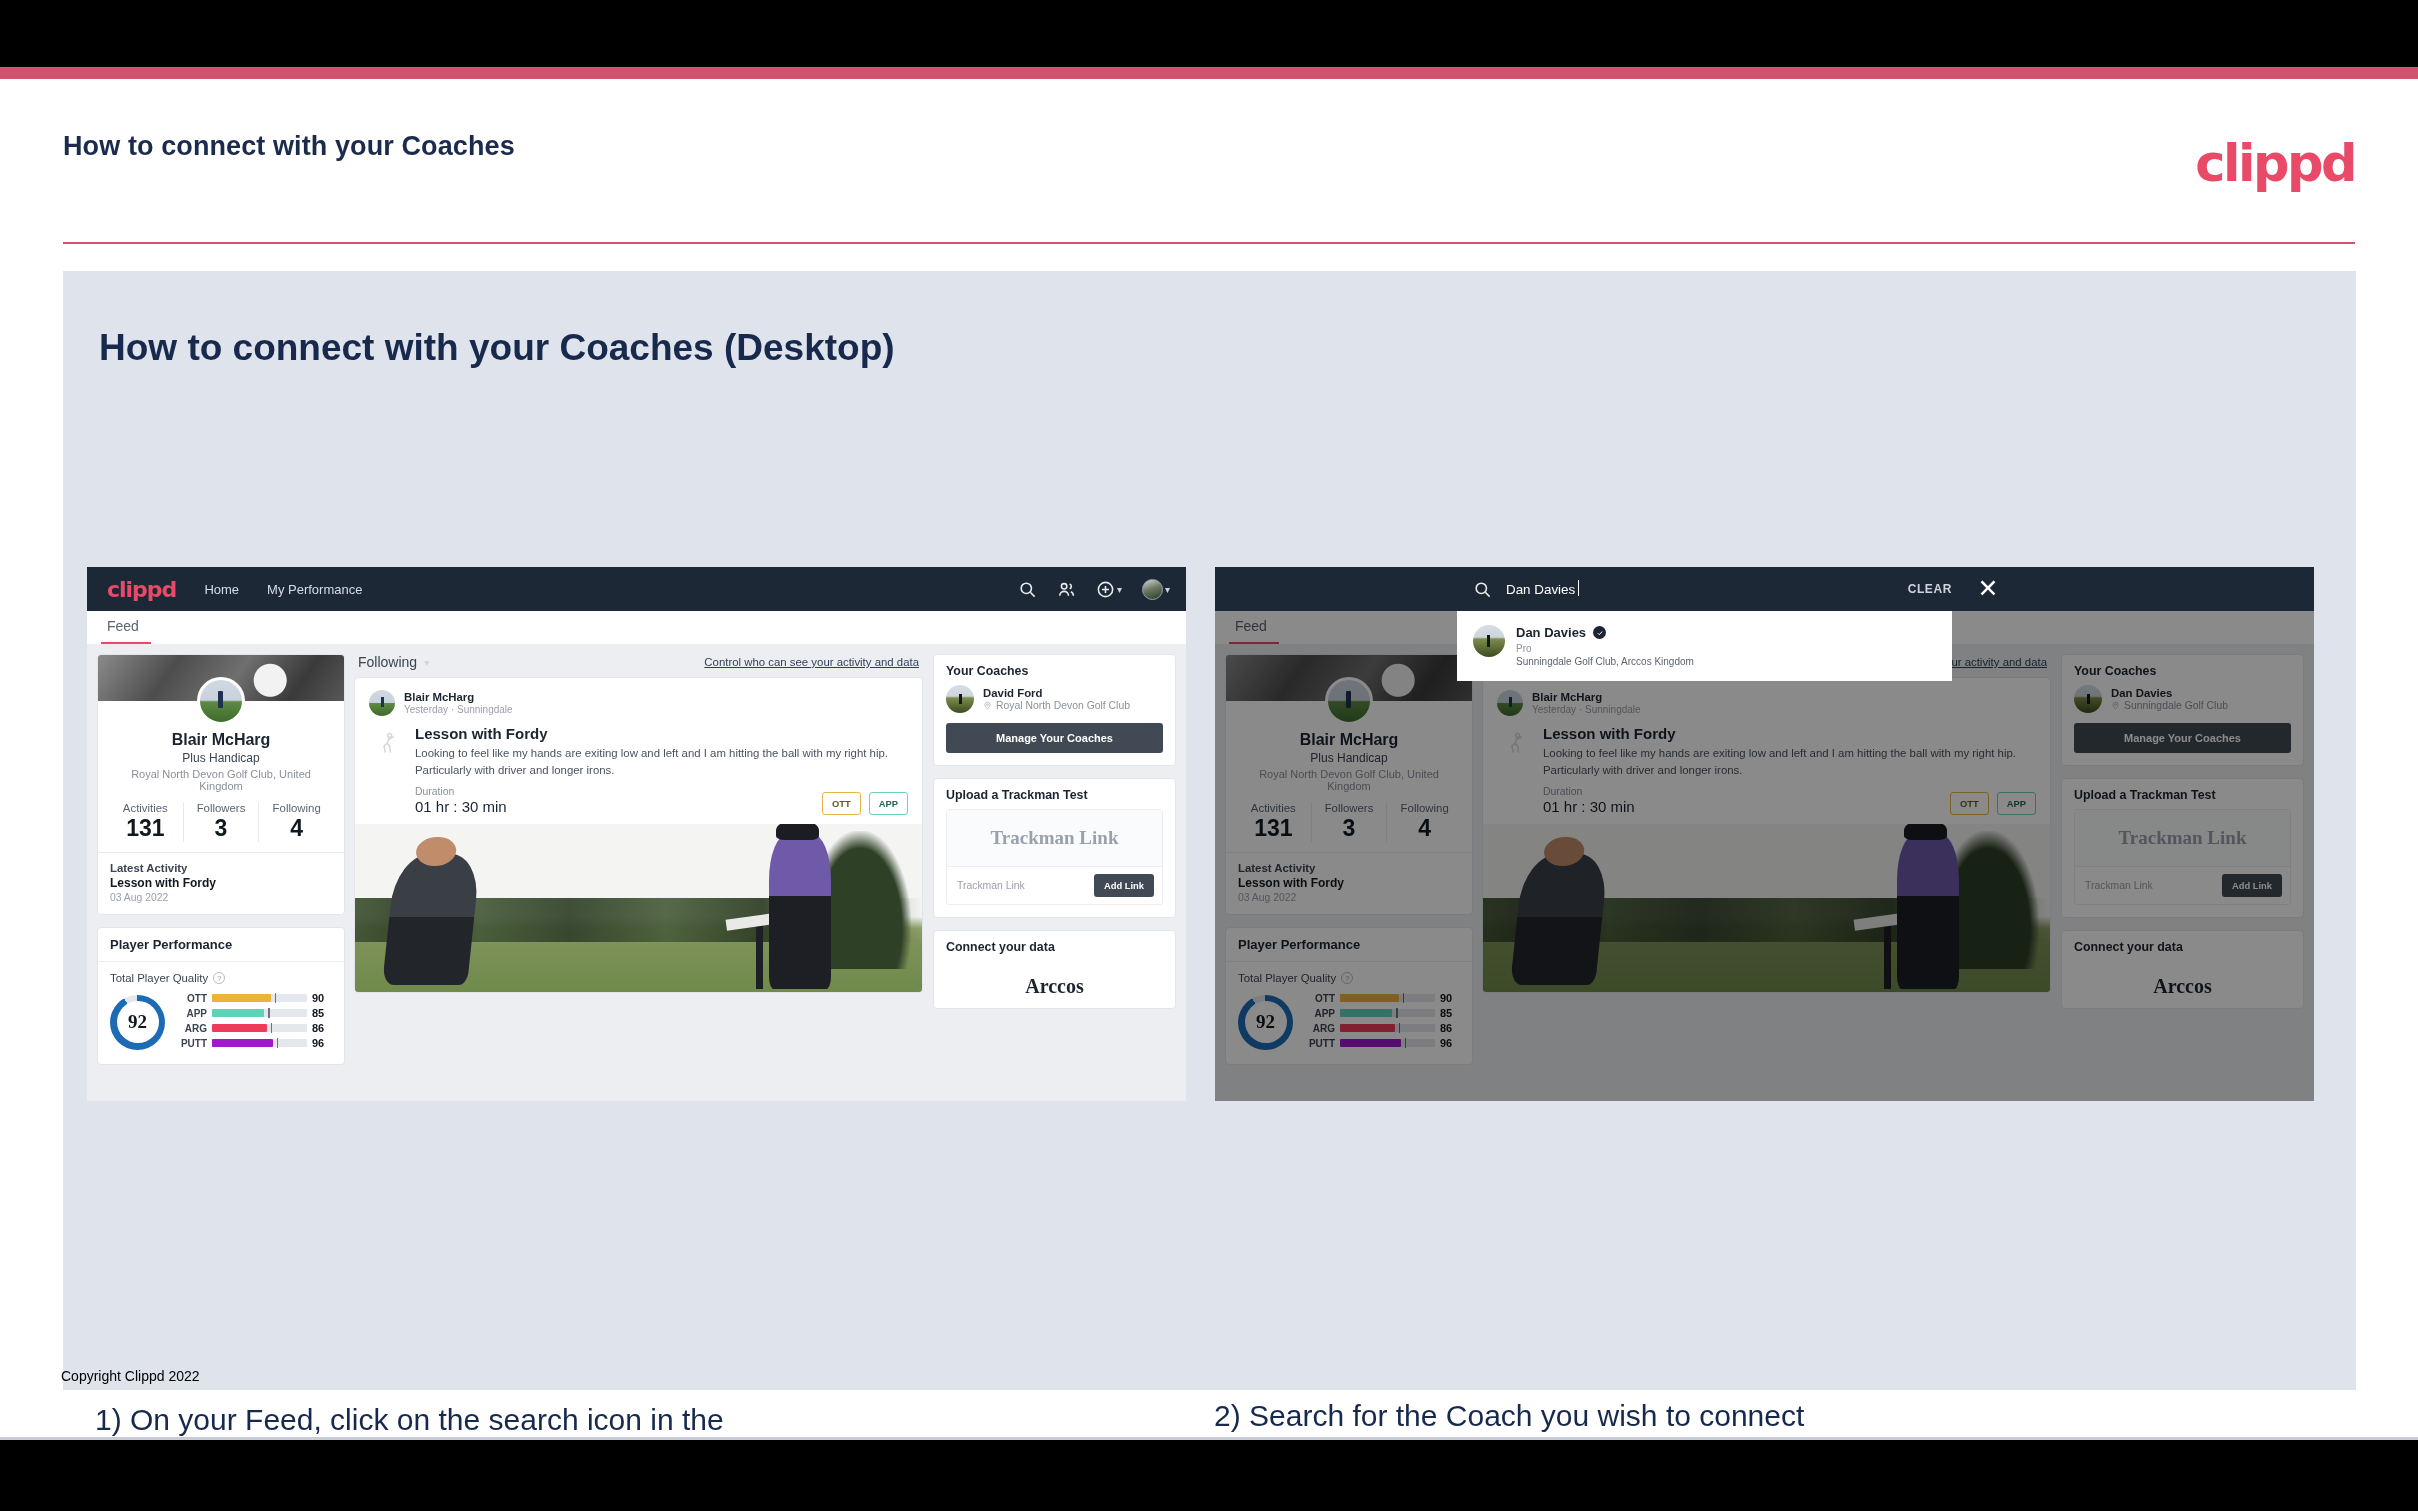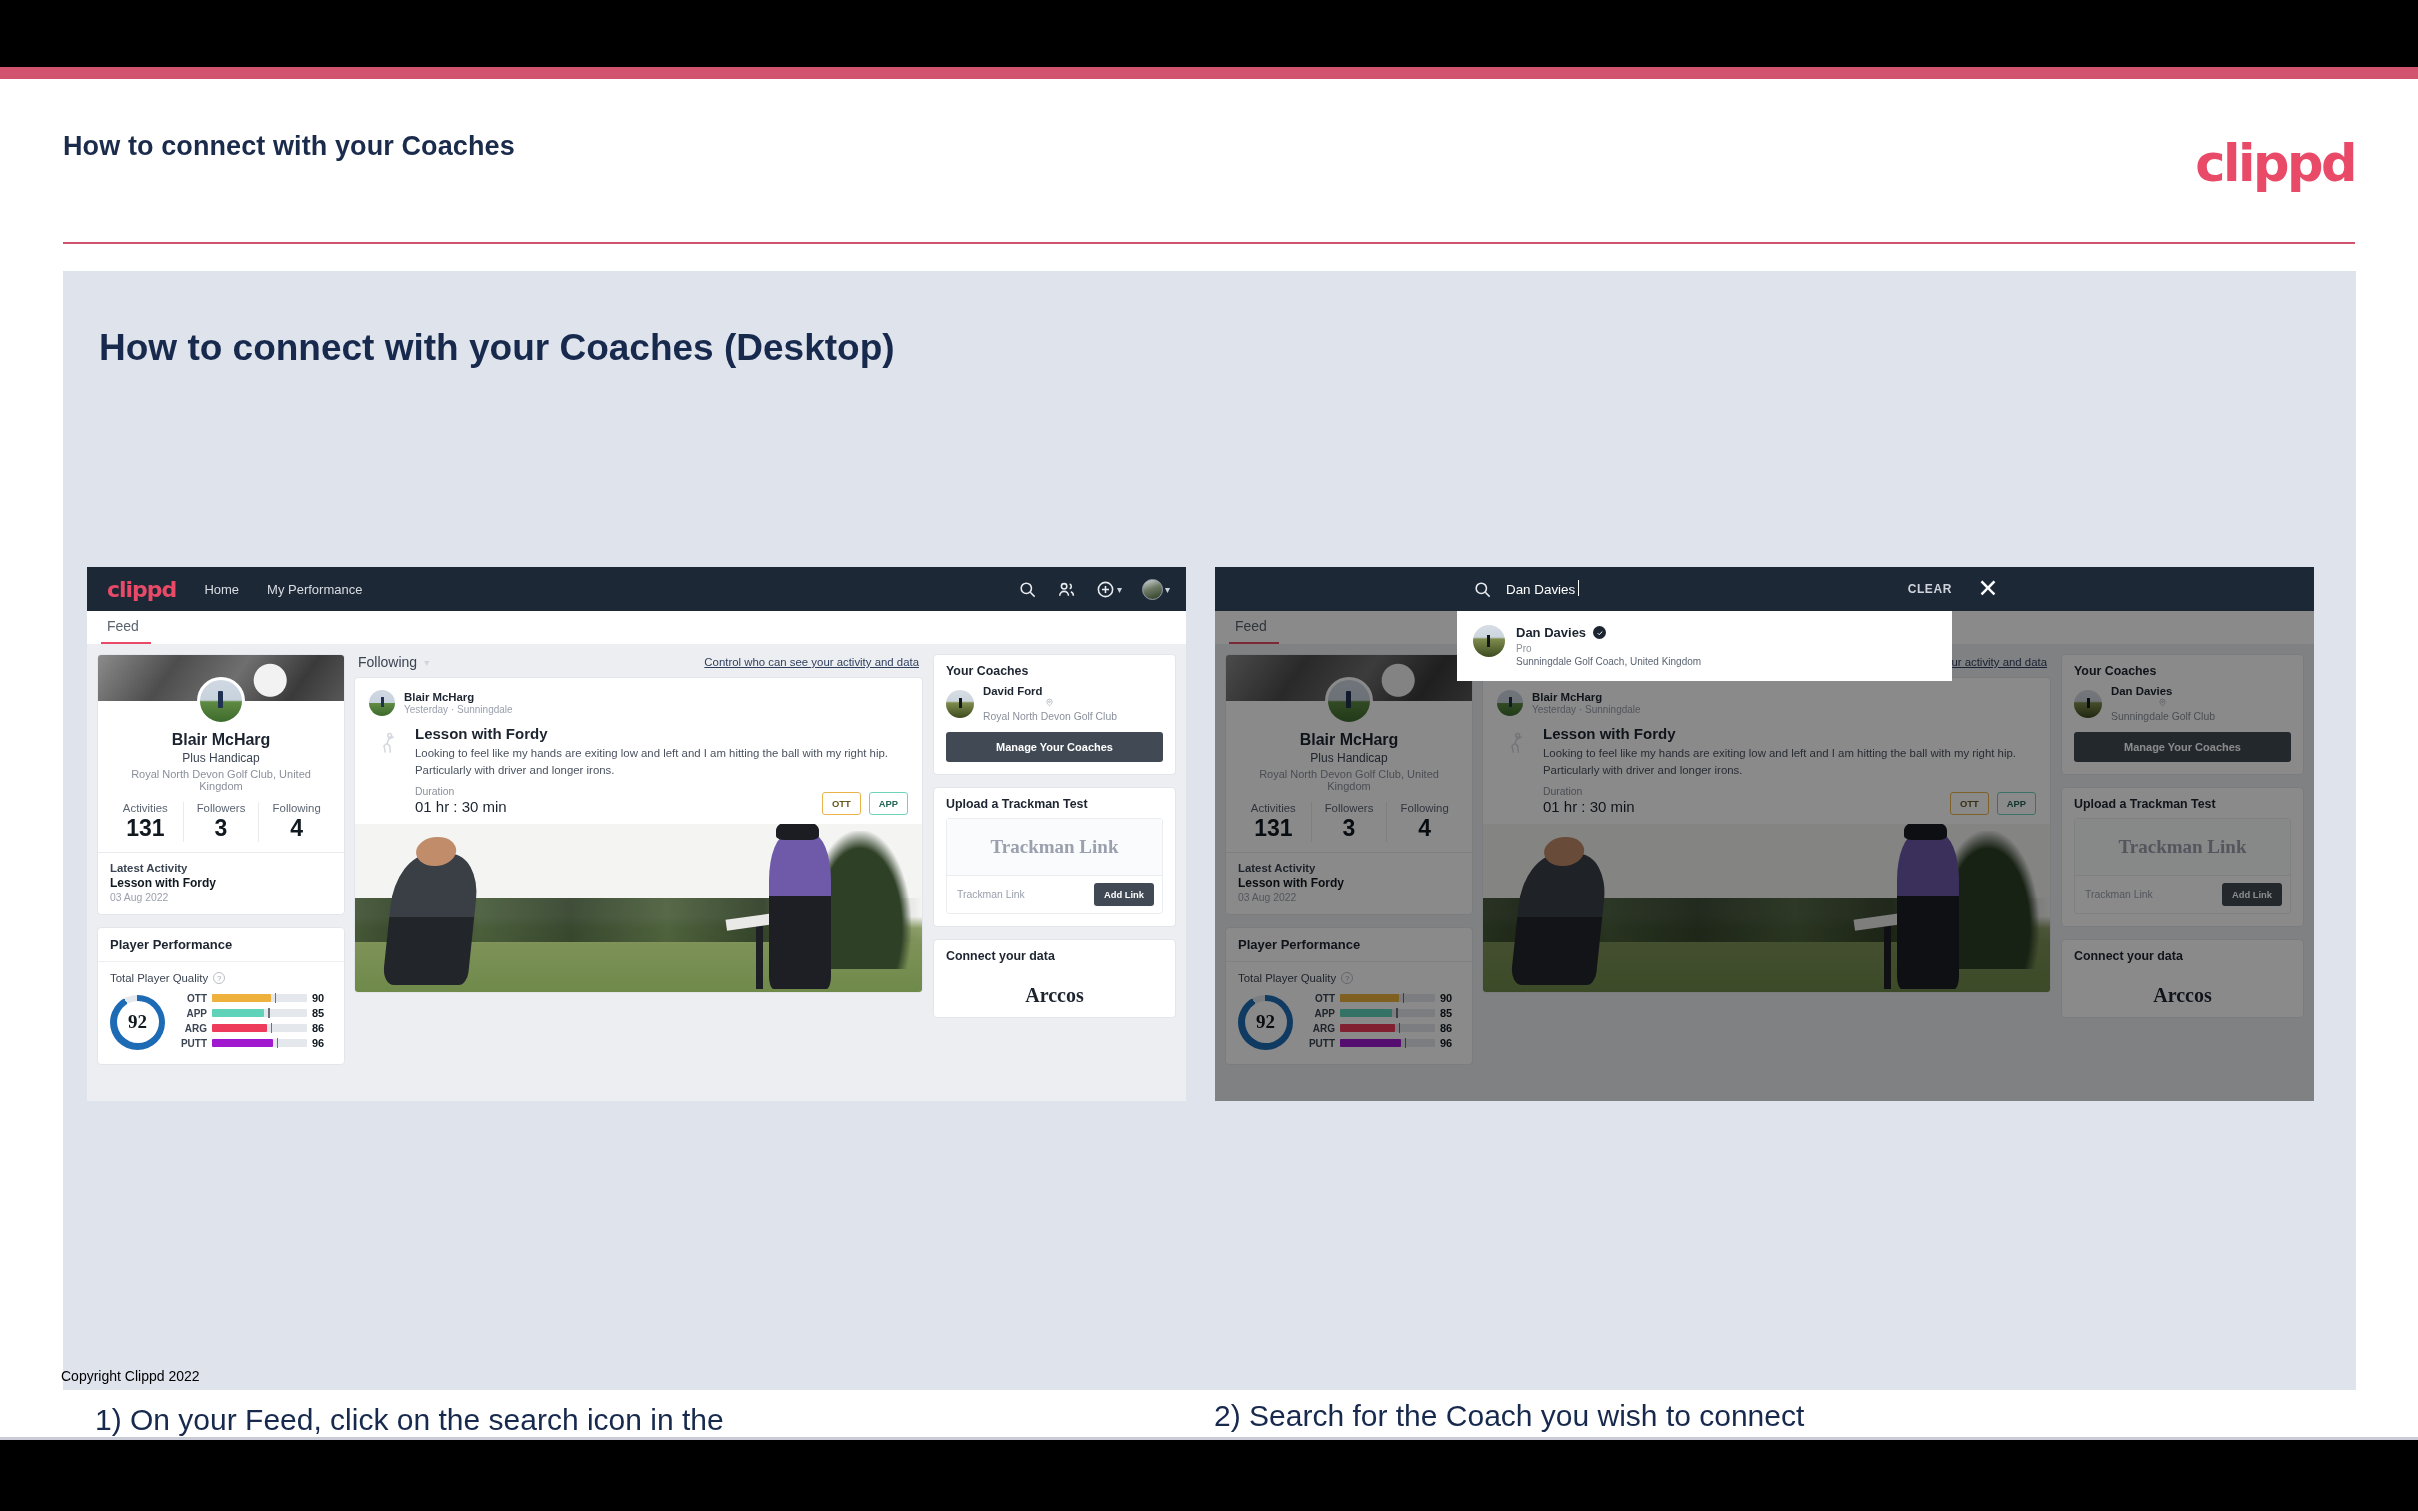--- a/index.html
+++ b/index.html
@@ -251,21 +251,21 @@
   .coach-row { display:flex; gap:9px; align-items:center; padding:0 12px 10px; }
   .coach-avatar {
     width:28px; height:28px; border-radius:50%; flex:0 0 auto;
     background:linear-gradient(180deg,#d7dde4 0%,#cdd6dd 40%,#7e8c4e 46%,#3d4a1f 100%);
     position:relative; overflow:hidden;
   }
   .coach-avatar::after {
     content:""; position:absolute; left:45%; top:32%; width:3px; height:10px; background:#14171a;
   }
   .coach-name { font-size:11.4px; font-weight:700; color:#1c2430; }
-  .coach-club { font-size:10.4px; color:#8a909b; display:flex; align-items:center; gap:4px; margin-top:1px;flex-direction:column; }
+  .coach-club { font-size:10.4px; color:#8a909b; display:flex; align-items:center; gap:4px; margin-top:1px; }
   .btn-dark {
     display:block; margin:0 12px 12px; padding:9px 0; text-align:center;
     background:#414a54; color:#ffffff; font-size:11px; font-weight:700; border-radius:3px;
   }
   .tm-box { margin:0 12px 12px; border:1px solid #ebedf0; border-radius:3px; }
   .tm-logo {
     padding:17px 0; text-align:center; font-size:19px; color:#9aa0ad;
     font-family:"Liberation Serif", serif; font-weight:700; background:#fafbfc;
   }
   .tm-input-row {
@@ -773,21 +773,21 @@
       <span>
         <span class="result-name">
           <span>Dan Davies</span>
           <span class="verified">
             <svg viewBox="0 0 24 24" fill="none" stroke="#ffffff" stroke-width="3">
                 <path d="M5 12.5l4.5 4.5L19 7.5"></path>
               </svg>
           </span>
         </span>
         <span class="result-role" style="display:block">Pro</span>
-        <span class="result-club" style="display:block">Sunningdale Golf Coach, United Kingdom</span>
+        <span class="result-club" style="display:block">Sunningdale Golf Club, Arccos Kingdom</span>
       </span>
     </div>
   </div>
 </div>
 
 <div class="copyright">Copyright Clippd 2022</div>
 
 <div class="band-bottom-line"></div>
 <div class="band-bottom"></div>
 

